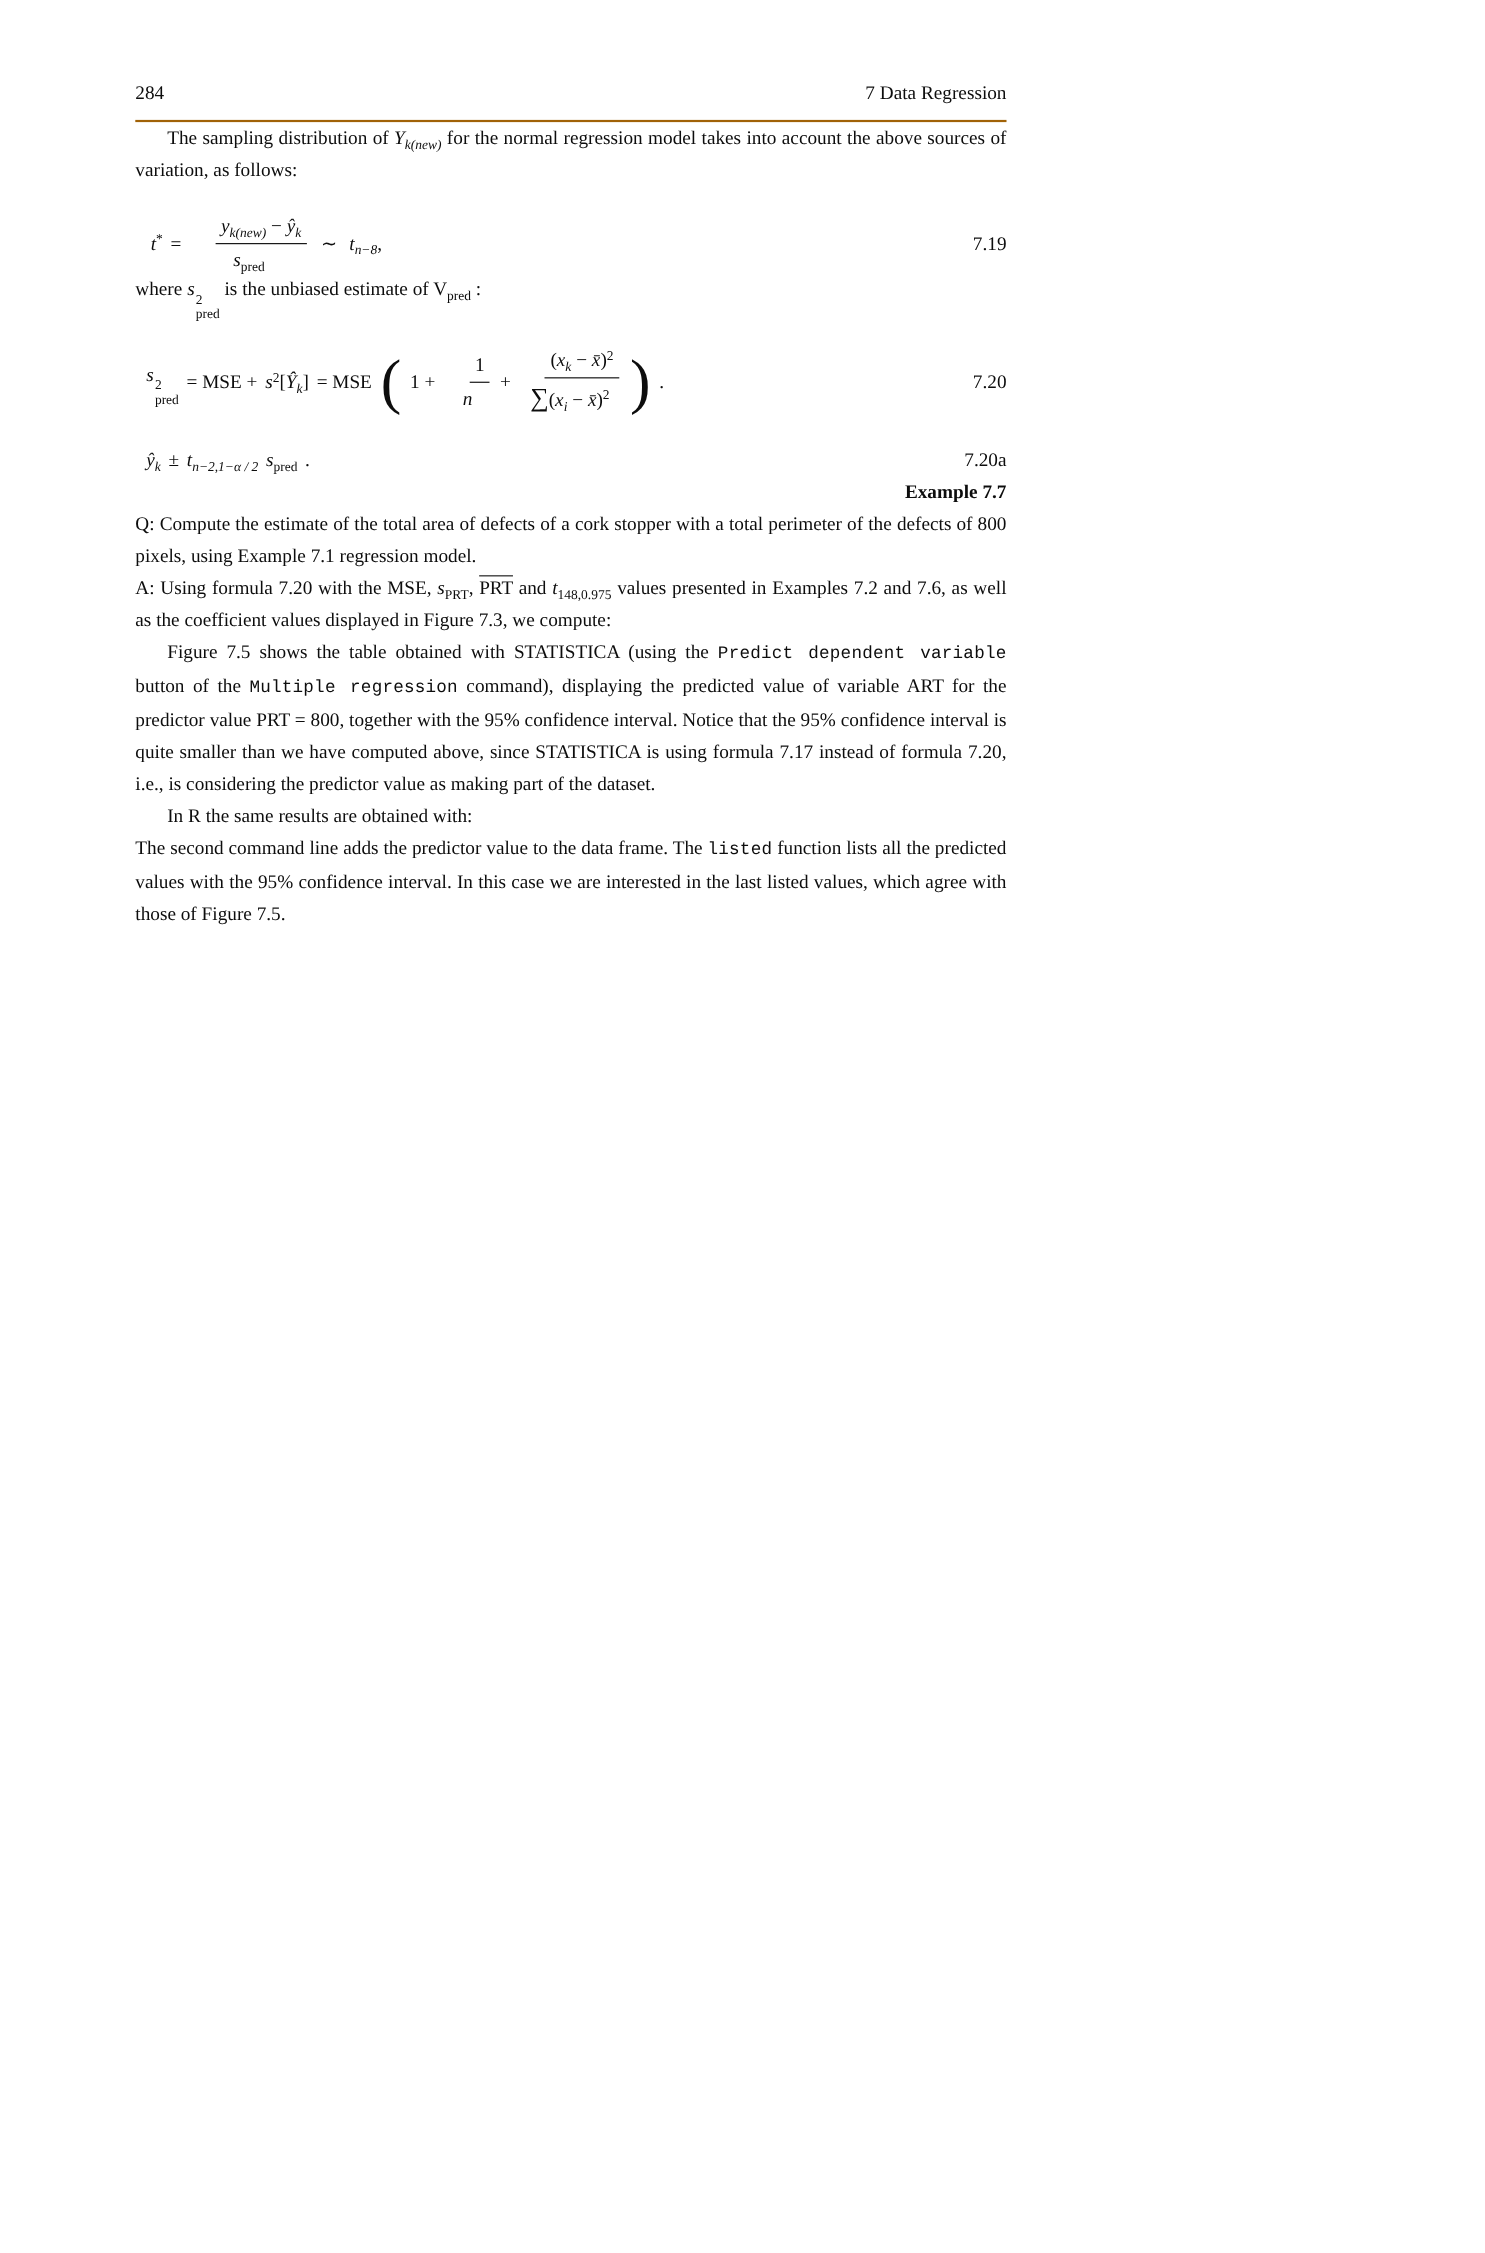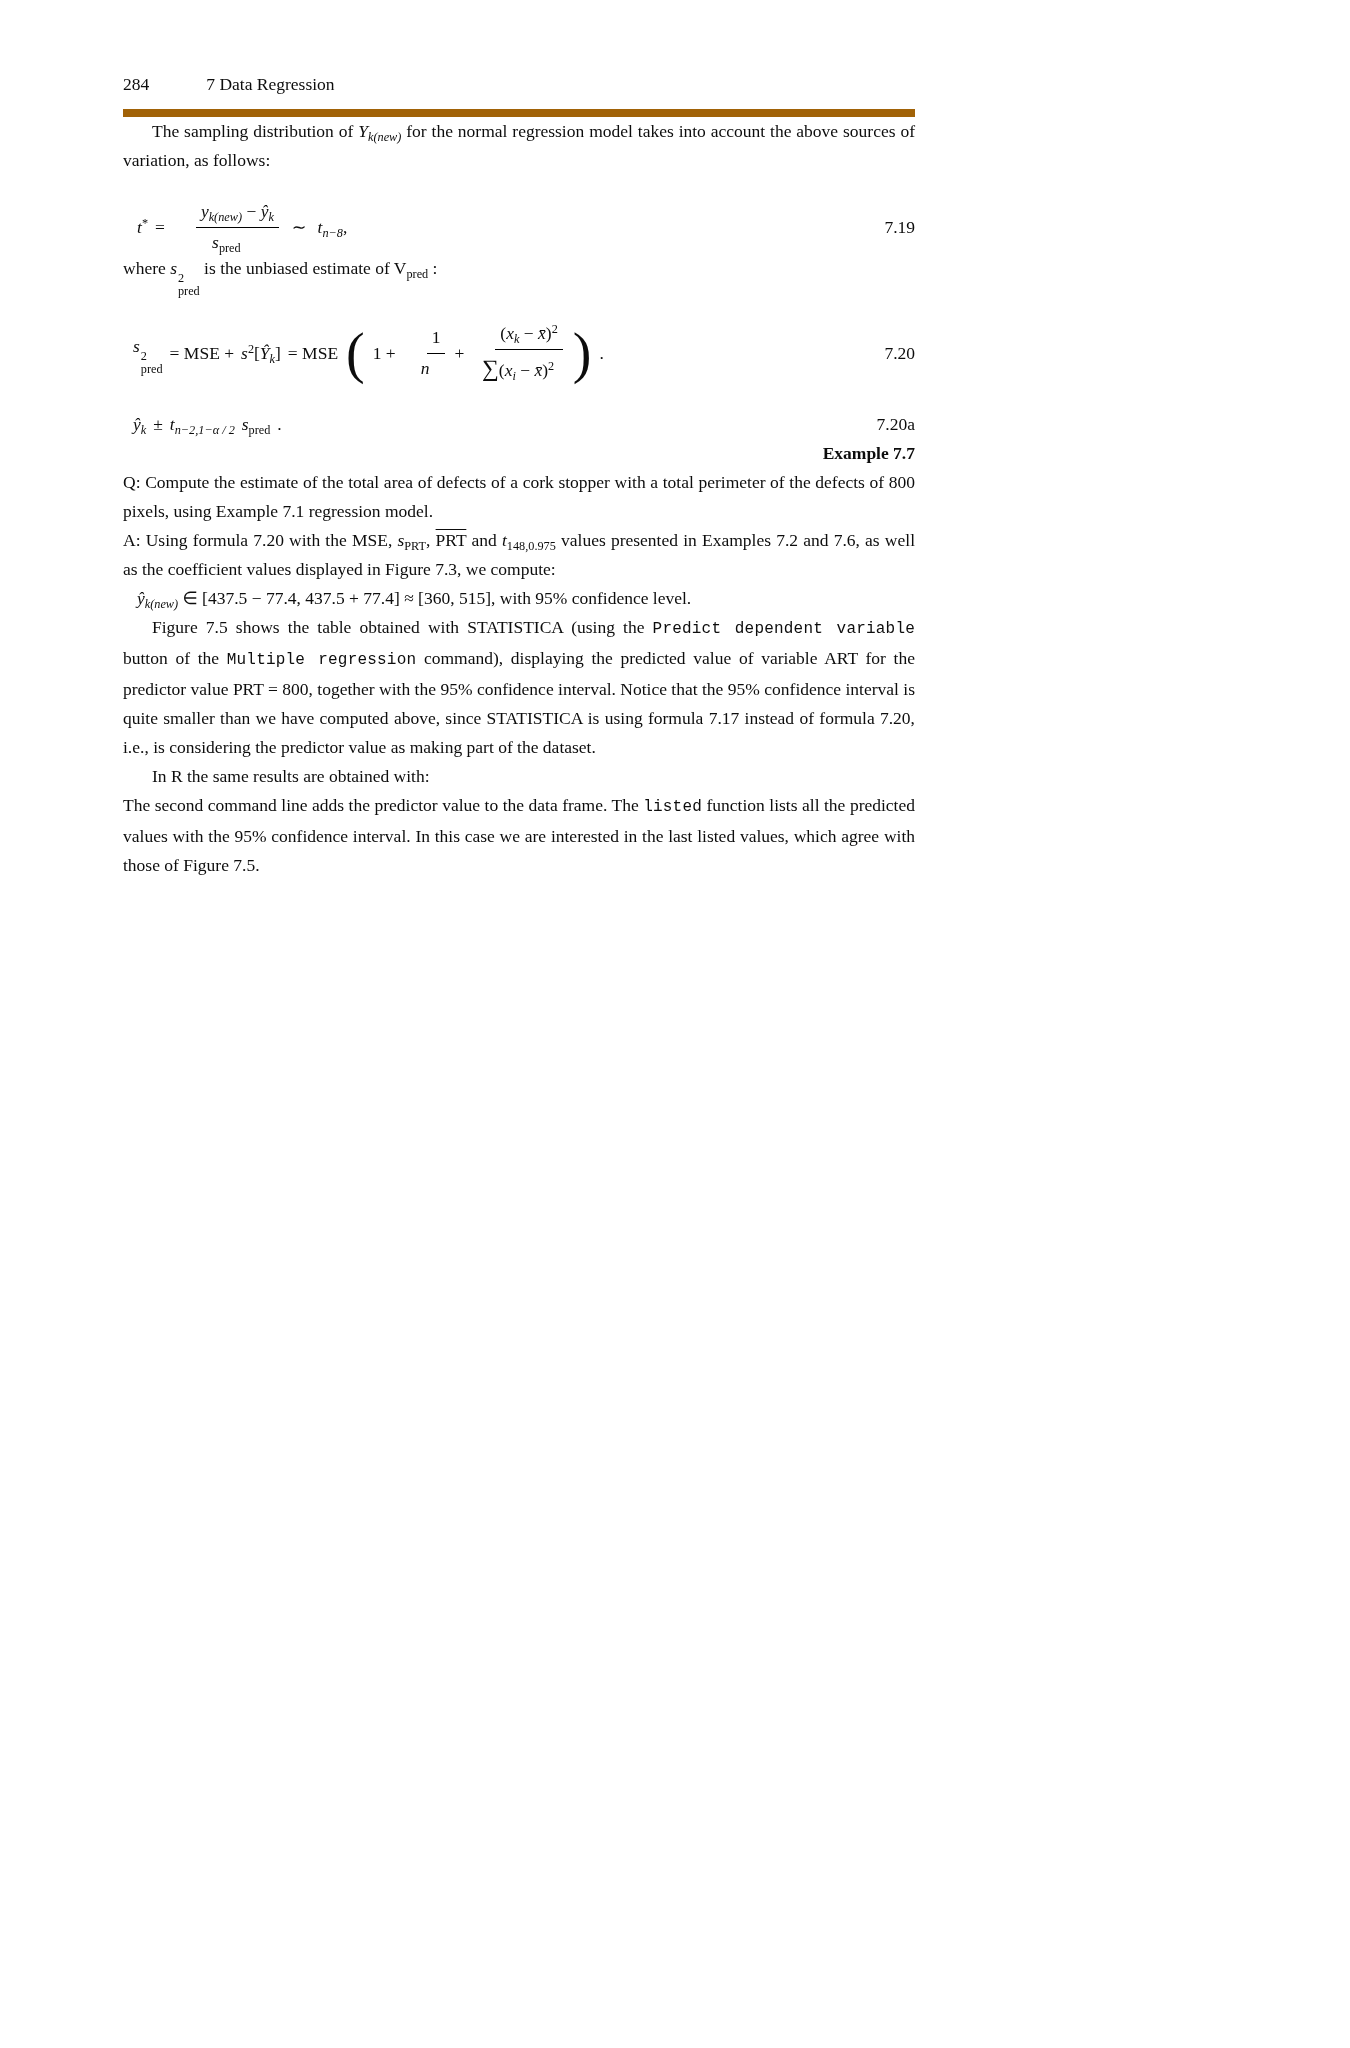--- a/index.html
+++ b/index.html
@@ -11,22 +11,23 @@
   }
   .page { position:relative; width:1350px; height:2048px; background:#ffffff; overflow:hidden; }
   .content {
     position:absolute; left:123px; top:70px; width:792px;
     font-size:17.5px; line-height:29px; text-align:justify;
   }
 
   
   .header {
     display:flex; align-items:baseline;
-    padding-bottom:10px; border-bottom:8px solid #a16207;
+    padding-bottom:10px; border-bottom:2px solid #a16207;
     text-align:left;
+    justify-content:space-between;
   }
   .header .pnum { margin-right:57px; }
 
   p.para { margin:0; }
   .indent-first { text-indent:29px; }
   .mt14 { margin-top:14px; }
   .mt22 { margin-top:22px; }
   .mt26 { margin-top:26px; }
   .mt30 { margin-top:30px; }
   .mt36 { margin-top:36px; }
@@ -143,21 +144,20 @@
       </span>
       <span class="eqnum">7.20a</span>
     </div>
 
     <p class="para heading mt36">Example 7.7</p>
 
     <p class="para mt14">Q: Compute the estimate of the total area of defects of a cork stopper with a total perimeter of the defects of 800 pixels, using Example 7.1 regression model.</p>
 
     <p class="para mt14"><span>A: Using formula 7.20 with the MSE, </span><span class="nowrap"><span class="mi">s</span><sub>PRT</sub></span><span>, </span><span class="ovl">PRT</span><span> and </span><span class="nowrap"><span class="mi">t</span><sub>148,0.975</sub></span><span> values presented in Examples 7.2 and 7.6, as well as the coefficient values displayed in Figure 7.3, we compute:</span></p>
 
-    <p class="para resultline mt26"><span class="nowrap"><span class="mi">ŷ</span><sub class="mi">k(new)</sub></span><span> ∈ [437.5 − 77.4, 437.5 + 77.4] ≈ [360, 515], with 95% confidence level.</span></p>
 
     <p class="para indent-first mt36"><span>Figure 7.5 shows the table obtained with STATISTICA (using the </span><span class="mono">Predict dependent variable</span><span> button of the </span><span class="mono">Multiple regression</span><span> command), displaying the predicted value of variable ART for the predictor value PRT = 800, together with the 95% confidence interval. Notice that the 95% confidence interval is quite smaller than we have computed above, since STATISTICA is using formula 7.17 instead of formula 7.20, i.e., is considering the predictor value as making part of the dataset.</span></p>
 
     <p class="para indent-first">In R the same results are obtained with:</p>
 
 
     <p class="para mt26"><span>The second command line adds the predictor value to the data frame. The </span><span class="mono">listed</span><span> function lists all the predicted values with the 95% confidence interval. In this case we are interested in the last listed values, which agree with those of Figure 7.5.</span></p>
 
   </div>
 </div>

